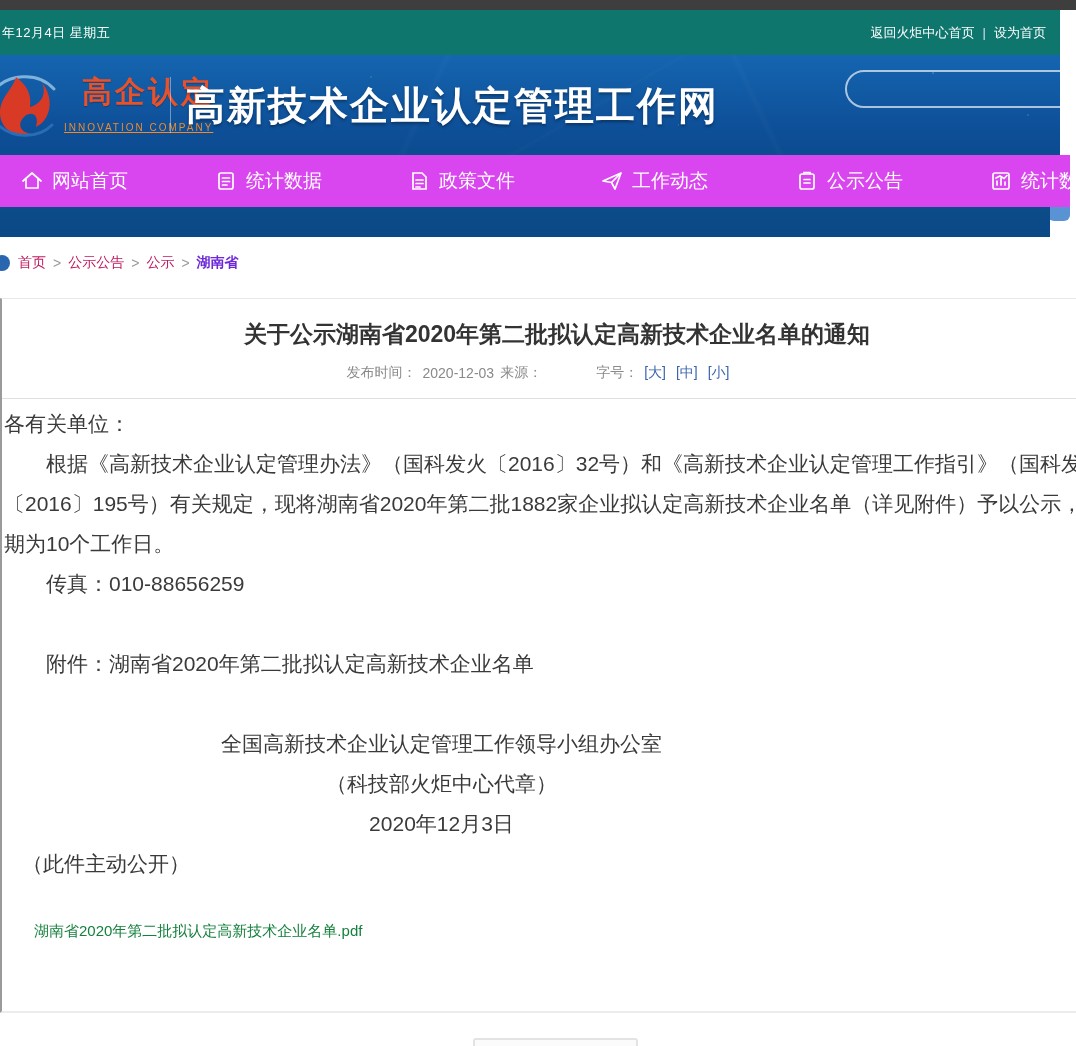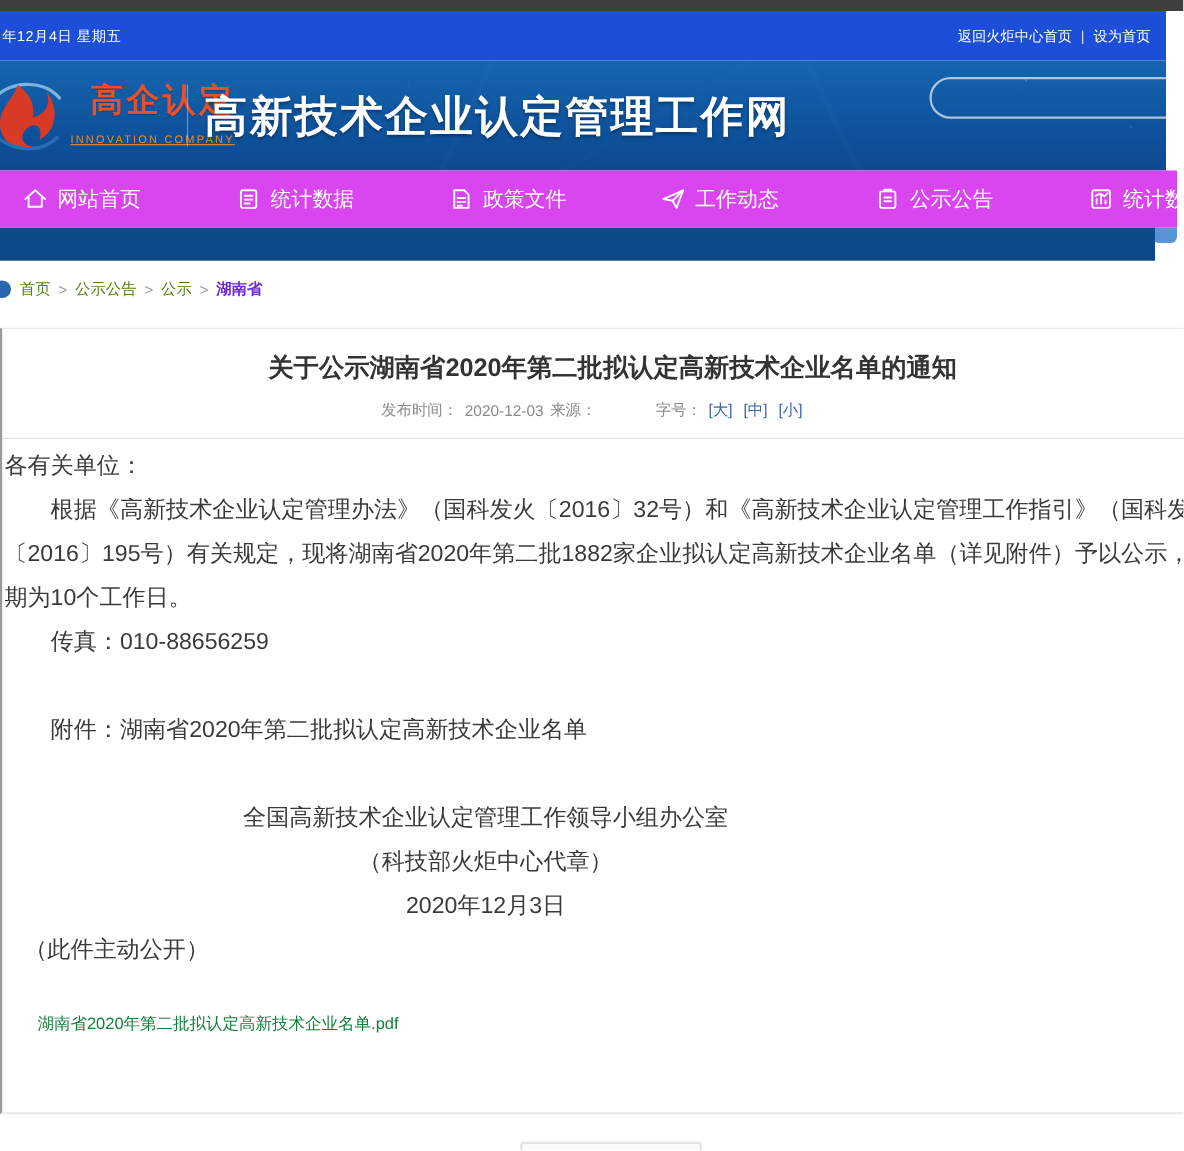--- a/index.html
+++ b/index.html
@@ -9,21 +9,21 @@
     background:#ffffff; color:#333; overflow:hidden; position:relative;
   }
   .page { position:relative; width:1076px; height:1046px; overflow:hidden; background:#fff; }
 
   
   .top-strip { position:absolute; top:0; left:0; width:1076px; height:10px; background:#3e3e3e; }
 
   
   .topbar {
     position:absolute; top:10px; left:0; width:1060px; height:45px;
-    background:#1d4ed8; color:#fff; display:flex; align-items:center;
+    background:#0f766e; color:#fff; display:flex; align-items:center;
     justify-content:space-between; padding:0 14px 0 2px; font-size:13px;
   }
   .topbar .date { letter-spacing:.5px; }
   .topbar .links { display:flex; align-items:center; gap:8px; }
   .topbar .links a { color:#fff; text-decoration:none; cursor:pointer; }
   .topbar .sep { color:#cfe0f2; }
 
   
   .header {
     position:absolute; top:55px; left:0; width:1060px; height:100px;
@@ -79,21 +79,21 @@
              background:linear-gradient(180deg,#0c4c89,#0a4886); }
 
   
   .breadcrumb {
     position:absolute; top:252px; left:0; width:1060px; height:22px;
     display:flex; align-items:center; font-size:14px; color:#777;
   }
   .crumb-icon { width:16px; height:16px; background:#2a66b0; border-radius:50%;
                 margin-left:-6px; margin-right:8px; flex:0 0 auto; }
   .breadcrumb .sep { margin:0 7px; color:#999; }
-  .breadcrumb a { color:#4d7c0f; text-decoration:none; cursor:pointer; }
+  .breadcrumb a { color:#be185d; text-decoration:none; cursor:pointer; }
   .breadcrumb a.current { color:#6d28d9; font-weight:bold; }
 
   
   .card {
     position:absolute; top:298px; left:0; width:1100px; height:715px;
     border-top:1px solid #e8e8e8; border-bottom:2px solid #ececec;
     border-left:2px solid #9a9a9a; background:#fff; overflow:hidden;
   }
   .art-title { margin-top:17px; padding-left:34px; text-align:center;
                font-size:23px; font-weight:bold; color:#333; line-height:36px; width:1076px; }

